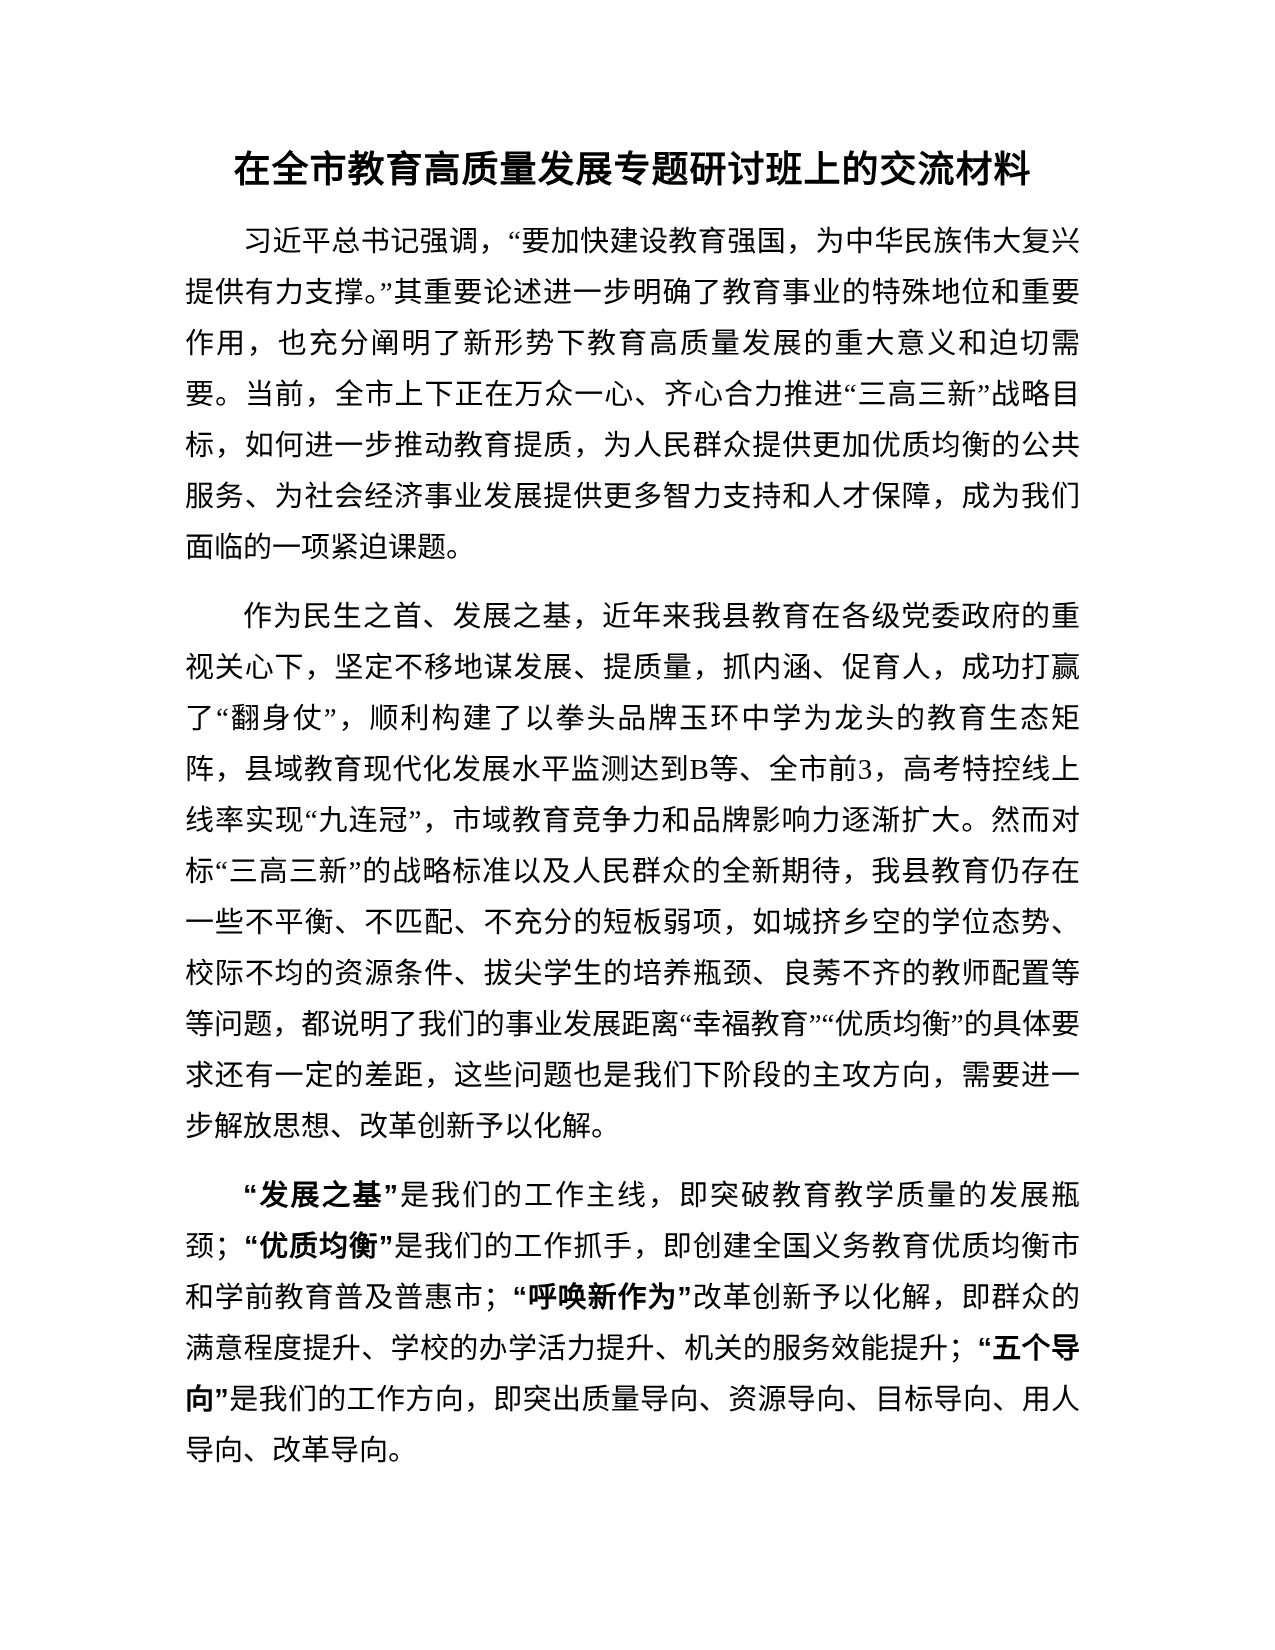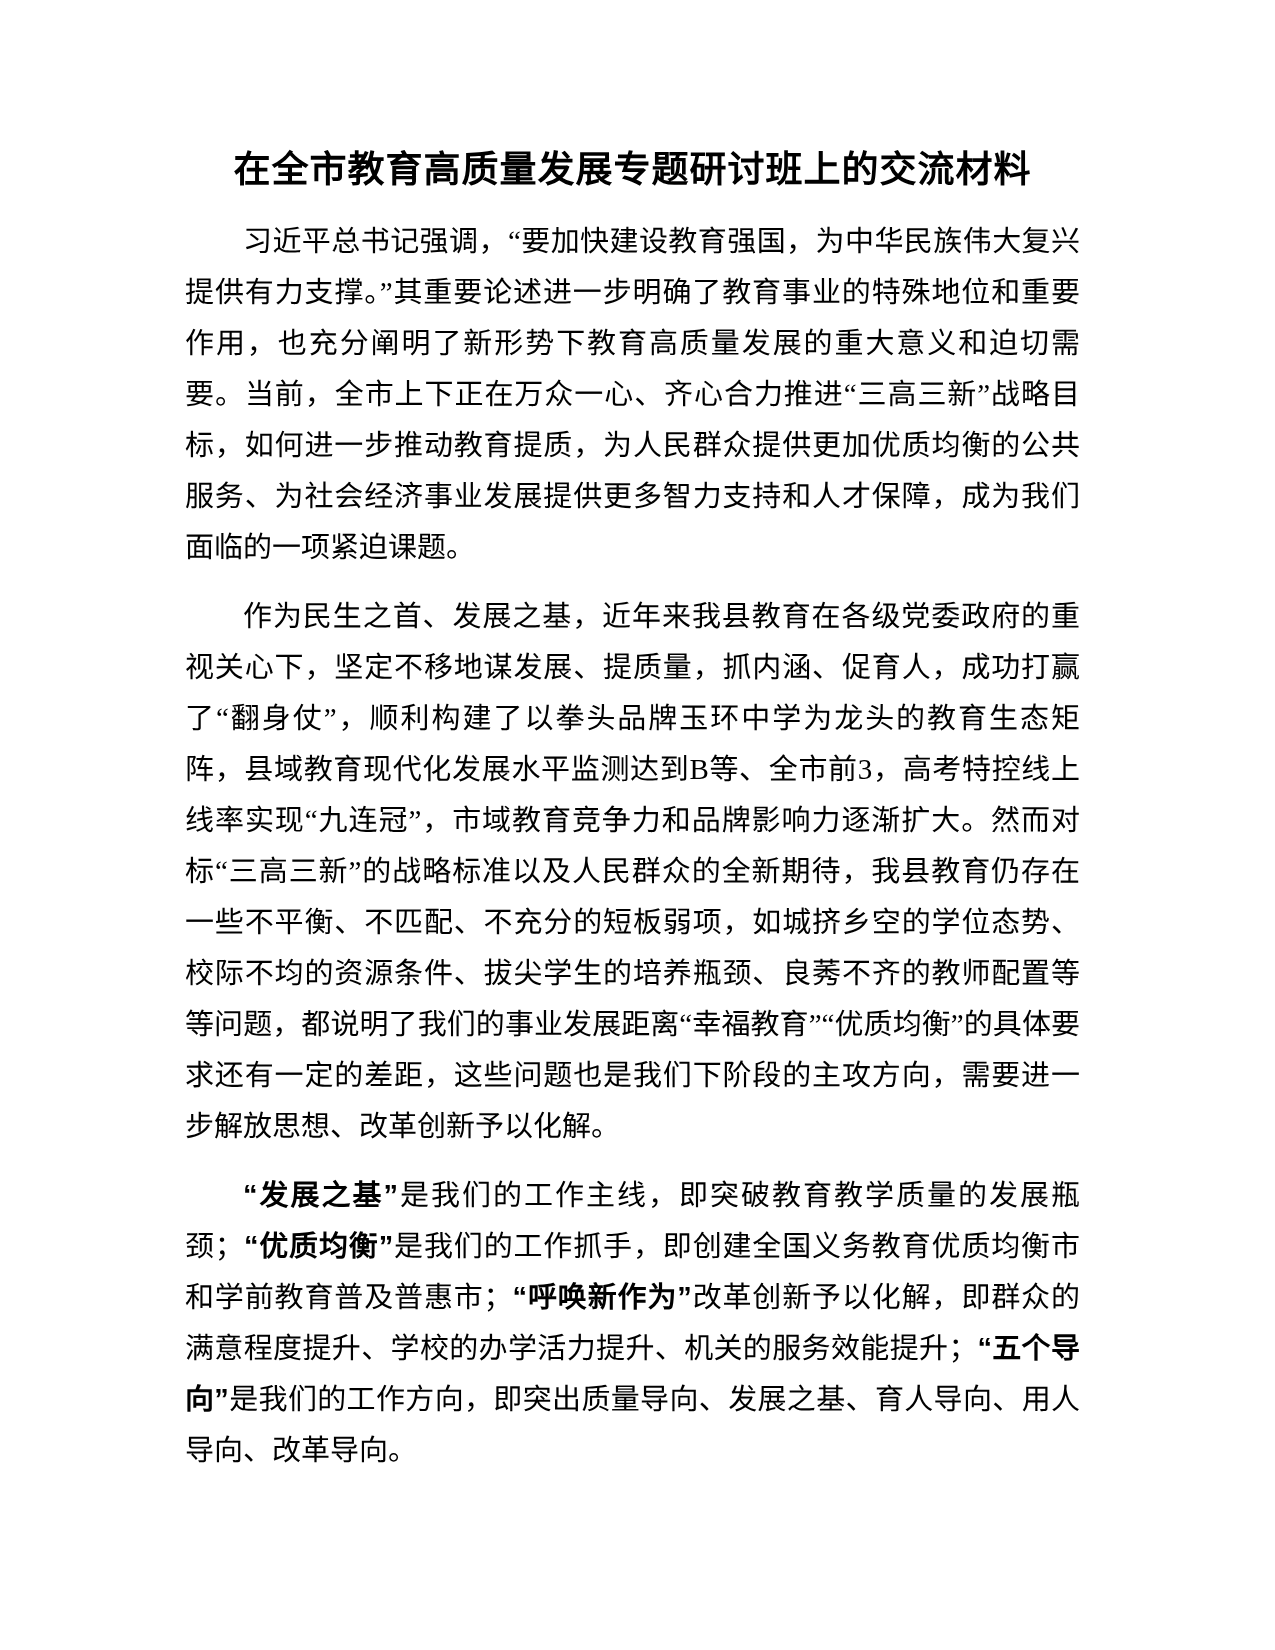--- a/index.html
+++ b/index.html
@@ -56,16 +56,16 @@
   <p class="para">
     <span>习近平总书记强调，“要加快建设教育强国，为中华民族伟大复兴提供有力支撑。”其重要论述进一步明确了教育事业的特殊地位和重要作用，也充分阐明了新形势下教育高质量发展的重大意义和迫切需要。当前，全市上下正在万众一心、齐心合力推进“三高三新”战略目标，如何进一步推动教育提质，为人民群众提供更加优质均衡的公共服务、为社会经济事业发展提供更多智力支持和人才保障，成为我们面临的一项紧迫课题。</span>
   </p>
 
   <p class="para">
     <span>作为民生之首、发展之基，近年来我县教育在各级党委政府的重视关心下，坚定不移地谋发展、提质量，抓内涵、促育人，成功打赢了“翻身仗”，顺利构建了以拳头品牌玉环中学为龙头的教育生态矩阵，县域教育现代化发展水平监测达到B等、全市前3，高考特控线上线率实现“九连冠”，市域教育竞争力和品牌影响力逐渐扩大。然而对标“三高三新”的战略标准以及人民群众的全新期待，我县教育仍存在一些不平衡、不匹配、不充分的短板弱项，如城挤乡空的学位态势、校际不均的资源条件、拔尖学生的培养瓶颈、良莠不齐的教师配置等等问题，都说明了我们的事业发展距离“幸福教育”“优质均衡”的具体要求还有一定的差距，这些问题也是我们下阶段的主攻方向，需要进一步解放思想、改革创新予以化解。</span>
   </p>
 
 
   <p class="para">
-    <span class="hei">“发展之基”</span><span>是我们的工作主线，即突破教育教学质量的发展瓶颈；</span><span class="hei">“优质均衡”</span><span>是我们的工作抓手，即创建全国义务教育优质均衡市和学前教育普及普惠市；</span><span class="hei">“呼唤新作为”</span><span>改革创新予以化解，即群众的满意程度提升、学校的办学活力提升、机关的服务效能提升；</span><span class="hei">“五个导向”</span><span>是我们的工作方向，即突出质量导向、发展之基、育人导向、用人导向、改革导向。</span>
+    <span class="hei">“发展之基”</span><span>是我们的工作主线，即突破教育教学质量的发展瓶颈；</span><span class="hei">“优质均衡”</span><span>是我们的工作抓手，即创建全国义务教育优质均衡市和学前教育普及普惠市；</span><span class="hei">“呼唤新作为”</span><span>改革创新予以化解，即群众的满意程度提升、学校的办学活力提升、机关的服务效能提升；</span><span class="hei">“五个导向”</span><span>是我们的工作方向，即突出质量导向、资源导向、目标导向、用人导向、改革导向。</span>
   </p>
 
 </div>
 
 </body></html>

